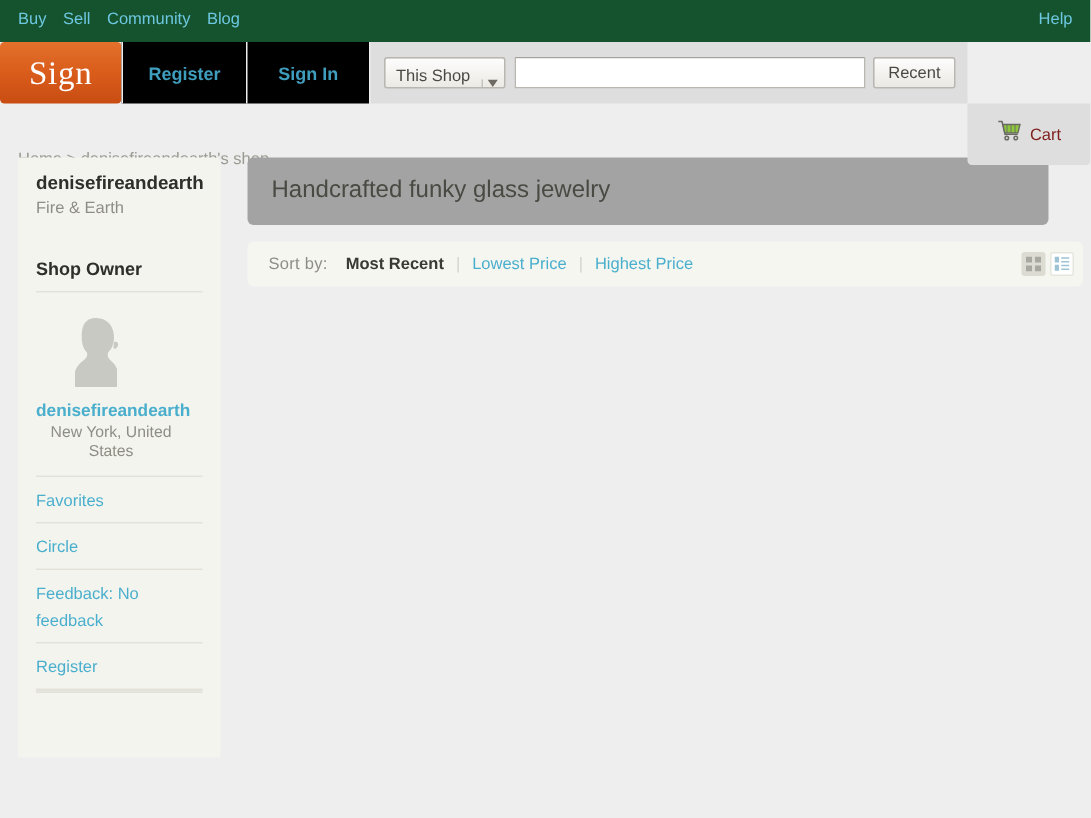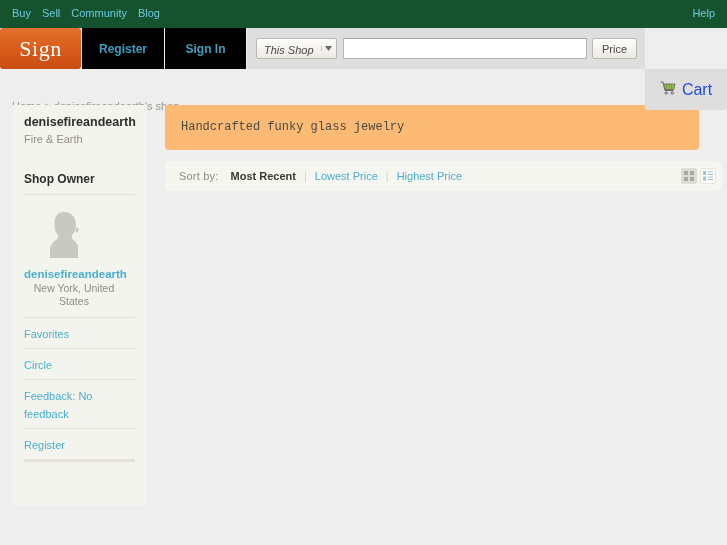--- a/index.html
+++ b/index.html
@@ -84,25 +84,24 @@
     align-items: center;
     padding: 0 8px 0 9px;
     margin-right: 82px;
   }
   .shop-select {
     height: 21px;
     background: linear-gradient(to bottom,#fdfdfd,#eceae4);
     border: 1px solid #b9b7b0;
     border-radius: 2px;
     display: flex;
-    align-items: center;
+    align-items: flex-end;
     font-size: 11px;
     color: #4a4a44;
     flex: 0 0 auto;
-    font-style: italic;
   }
   .shop-select-label {
     padding: 3px 7px 0 7px;
     line-height: 14px;
   }
   .shop-select-arrow {
     width: 15px;
     border-left: 1px solid #c5c3bc;
     display: flex;
     align-items: center;
@@ -143,21 +142,21 @@
     width: 82px;
     height: 41px;
     background: #dedede;
     border-radius: 0 0 3px 3px;
     display: flex;
     align-items: center;
     justify-content: center;
     gap: 6px;
     text-decoration: none;
   }
-  .cart-label { font-size: 16px; color: #1d4ed8; }
+  .cart-label { font-size: 11px; color: #7f1d1d; }
 
   
   .breadcrumb {
     padding: 31px 0 0 12px;
     font-size: 11px;
     color: #9a9a92;
     height: 36px;
   }
   .breadcrumb a { color: #9a9a92; text-decoration: none; }
   .breadcrumb .sep { margin: 0 3px; }
@@ -232,28 +231,27 @@
     line-height: 14px;
   }
   .side-last { border-bottom: 1px solid #e2e2da; }
 
   
   .main {
     flex: 1 1 auto;
     padding-right: 5px;
   }
   .announcement {
-    background: #fdba74;
+    background: #a3a3a3;
     border-radius: 4px;
     padding: 14px 16px 15px 16px;
-    font-size: 12px;
+    font-size: 16px;
     color: #4a4a44;
     width: 534px;
     line-height: 16px;
-    font-family: Liberation Mono, monospace;
   }
   .sort-bar {
     margin-top: 11px;
     background: #f6f6f1;
     border-radius: 4px;
     height: 30px;
     display: flex;
     align-items: center;
     padding: 0 6px 0 14px;
     width: 557px;
@@ -325,21 +323,21 @@
   <div class="nav-search">
     <div class="shop-select">
       <span class="shop-select-label">This Shop</span>
       <span class="shop-select-arrow">
         <svg width="7" height="5" viewBox="0 0 7 5">
             <path d="M0 0 L7 0 L3.5 5 Z" fill="#6d6b64"></path>
           </svg>
       </span>
     </div>
     <input class="search-input" type="text" value="" placeholder="" style="">
-    <button class="search-button">Price</button>
+    <button class="search-button">Recent</button>
   </div>
 
   <a class="cart-button" href="#">
     <span>
       <svg width="16" height="14" viewBox="0 0 16 14">
         <path d="M0.5 1 L3 1 L5 9.5 L13.5 9.5" fill="none" stroke="#6a6a62" stroke-width="1"></path>
         <path d="M3.6 3 L15 3 L13.6 8.6 L4.9 8.6 Z" fill="#8ec63f" stroke="#6a6a62" stroke-width="0.9"></path>
         <line x1="6.3" y1="3" x2="6.3" y2="8.6" stroke="#6a6a62" stroke-width="0.6"></line>
         <line x1="9" y1="3" x2="9" y2="8.6" stroke="#6a6a62" stroke-width="0.6"></line>
         <line x1="11.7" y1="3" x2="11.7" y2="8.6" stroke="#6a6a62" stroke-width="0.6"></line>

